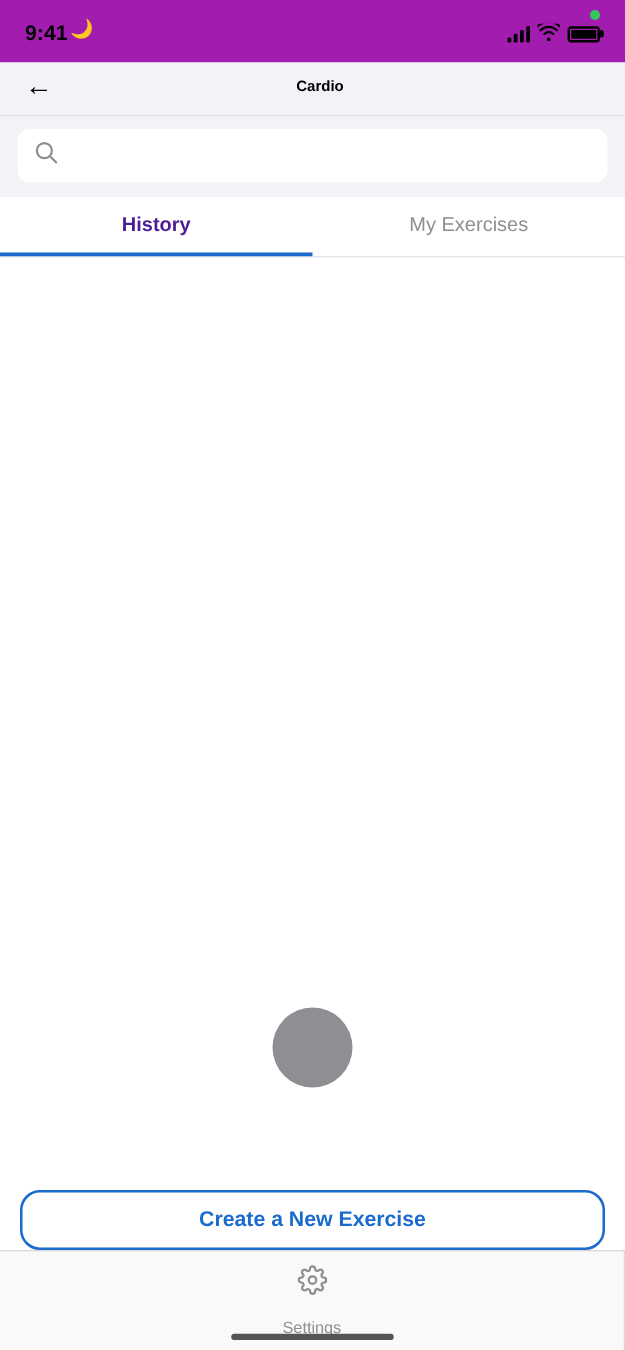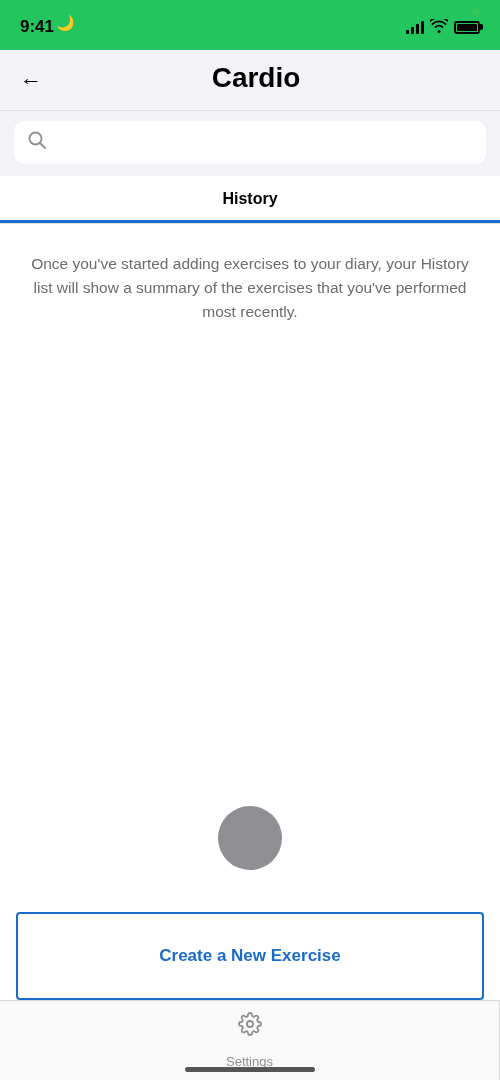--- a/index.html
+++ b/index.html
@@ -9,21 +9,21 @@
       width: 500px;
       min-height: 1080px;
       background: #ffffff;
       font-family: -apple-system, BlinkMacSystemFont, 'Helvetica Neue', sans-serif;
       display: flex;
       flex-direction: column;
     }
 
     
     .status-bar {
-      background: #22c55e;
+      background: #a21caf;
       display: flex;
       justify-content: space-between;
       align-items: center;
       padding: 12px 20px 8px;
       height: 50px;
     }
 
     .status-time {
       font-size: 17px;
       font-weight: 600;
@@ -111,21 +111,21 @@
       left: 16px;
       background: none;
       border: none;
       font-size: 22px;
       color: #000;
       cursor: pointer;
       padding: 4px;
     }
 
     .nav-title {
-      font-size: 28px;
+      font-size: 12px;
       font-weight: 600;
       color: #000;
       margin-left: 12px;
     }
 
     
     .search-container {
       background: #f2f2f7;
       padding: 10px 14px 12px;
     }
@@ -165,21 +165,21 @@
       text-align: center;
       padding: 14px 8px 12px;
       font-size: 16px;
       color: #8e8e93;
       cursor: pointer;
       border-bottom: 3px solid transparent;
       position: relative;
     }
 
     .tab.active {
-      color: #000000;
+      color: #4c1d95;
       font-weight: 600;
       border-bottom: 3px solid #1a6bcc;
     }
 
     
     .main-content {
       flex: 1;
       display: flex;
       flex-direction: column;
       align-items: center;
@@ -210,23 +210,23 @@
     
     .create-button-container {
       position: absolute;
       bottom: 80px;
       left: 16px;
       right: 16px;
     }
 
     .create-button {
       width: 100%;
-      padding: 32px;
+      padding: 12px;
       border: 2px solid #1a6bcc;
-      border-radius: 4px;
+      border-radius: 16px;
       background: #fff;
       color: #1a6bcc;
       font-size: 17px;
       font-weight: 700;
       cursor: pointer;
       text-align: center;
     }
 
     
     .bottom-bar {
@@ -324,24 +324,26 @@
         <line x1="12" y1="12" x2="17" y2="17" stroke="#8e8e93" stroke-width="1.8" stroke-linecap="round"></line>
       </svg>
     </span>
   </div>
 </div>
 
 <div class="tabs-container">
   <div class="tab active">
     <span>History</span>
   </div>
+  <div class="tab">
+    <span>My Exercises</span>
+  </div>
 </div>
 
 <div class="main-content" style="width:100%; flex:1; position:relative; min-height:700px;">
-  <p class="empty-message">Once you've started adding exercises to your diary, your History list will show a summary of the exercises that you've performed most recently.</p>
 
   <div class="placeholder-icon"></div>
 
   <div class="create-button-container">
     <button class="create-button">Create a New Exercise</button>
   </div>
 
   <div class="bottom-bar">
     <button class="bottom-tab">
       <span class="bottom-tab-icon">

